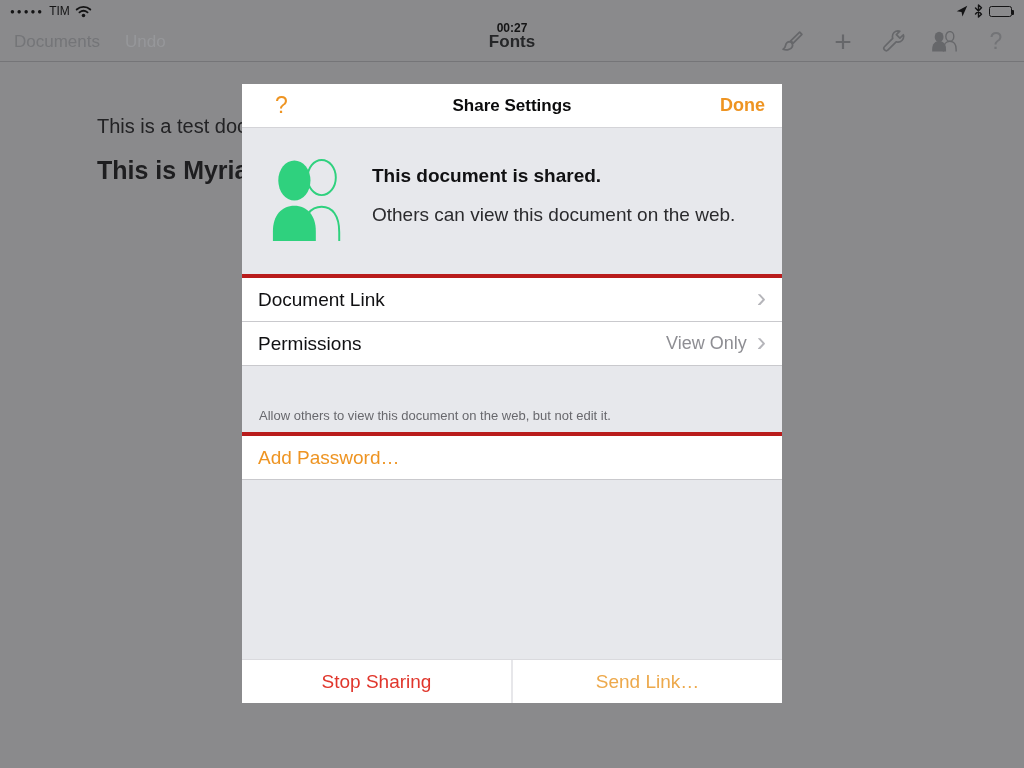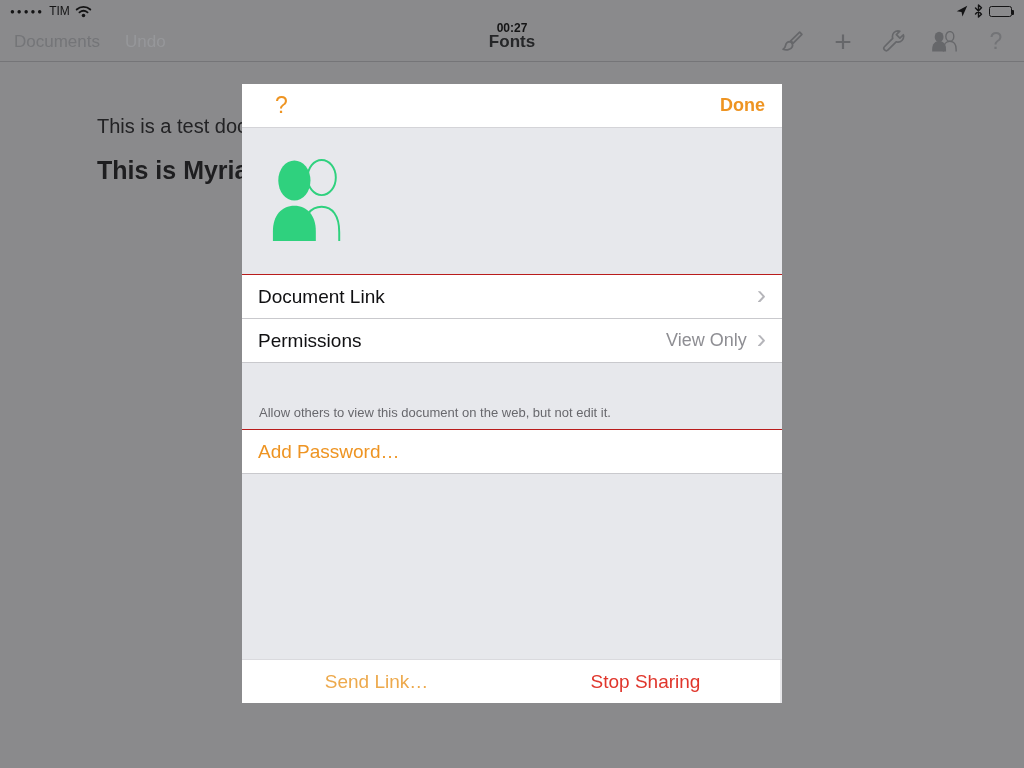--- a/index.html
+++ b/index.html
@@ -61,21 +61,21 @@
   .m-help { position:absolute; left:33px; color:#ee9422; font-size:23px; font-weight:400; }
   .m-title { width:100%; text-align:center; font-size:17px; font-weight:700; color:#0b0b0c; }
   .m-done { position:absolute; right:17px; color:#ee9422; font-size:18px; font-weight:700;margin-left:24px; }
 
   .banner { height:146px; flex:none; display:flex; padding:30px 20px 0 28px; }
   .banner-icon { width:78px; height:84px; flex:none; }
   .banner-text { margin-left:24px; padding-top:7px; }
   .banner-headline { font-size:19px; font-weight:700; color:#111113; margin-bottom:17px; }
   .banner-subtext { font-size:19px; font-weight:400; color:#2b2b2e; }
 
-  .row-group { border-top:1px solid #b91c1c; }
+  .row-group { border-top:4px solid #b91c1c; }
   .row {
     height:44px; background:#fff; display:flex; align-items:center;
     padding:0 16px; border-bottom:1px solid #c9c9cd; font-size:19px; color:#101012;
   }
   .row-value { margin-left:auto; color:#8e8e93; font-size:18px; }
   .chevron { color:#b5b5ba; font-size:28px; font-weight:400; line-height:0;
     margin-left:10px; padding-bottom:4px; }
   .row .chevron:only-child, .row-chevron-end { margin-left:auto; }
 
   .footnote {
@@ -158,32 +158,37 @@
     </div>
   </div>
 
   <div class="doc-line1">This is a test docu</div>
   <div class="doc-line2">This is Myriad</div>
 
   <div class="modal">
 
     <div class="m-header">
       <span class="m-help">?</span>
+      <span class="m-title">Share Settings</span>
       <span class="m-done">Done</span>
     </div>
 
     <div class="banner">
       <span class="banner-icon">
         <svg width="78" height="84" viewBox="0 0 80 86">
           <ellipse cx="53" cy="20" rx="14.5" ry="18" fill="#e7e8ec" stroke="#2fd17e" stroke-width="2"></ellipse>
           <path d="M34 85 V76 C34 59 42 50 53 50 C64 50 71 59 71 76 V85" fill="#e7e8ec" stroke="#2fd17e" stroke-width="2"></path>
           <ellipse cx="25" cy="23" rx="16.5" ry="20.5" fill="#2fd17e"></ellipse>
           <path d="M3 85 V75 C3 59 12 49 25 49 C38 49 47 59 47 75 V85 Z" fill="#2fd17e"></path>
         </svg>
       </span>
+      <div class="banner-text">
+        <div class="banner-headline">This document is shared.</div>
+        <div class="banner-subtext">Others can view this document on the web.</div>
+      </div>
     </div>
 
     <div class="row-group">
       <div class="row">
         <span>Document Link</span>
         <span class="chevron row-chevron-end">›</span>
       </div>
       <div class="row">
         <span>Permissions</span>
         <span class="row-value">View Only</span>
@@ -195,18 +200,18 @@
 
     <div class="row-group">
       <div class="row row-add-password">
         <span>Add Password…</span>
       </div>
     </div>
 
     <div class="m-spacer"></div>
 
     <div class="m-footer">
+      <div class="footer-btn footer-stop">Stop Sharing</div>
       <div class="footer-btn footer-send">Send Link…</div>
-      <div class="footer-btn footer-stop">Stop Sharing</div>
     </div>
 
   </div>
 </div>
 
 </body></html>

